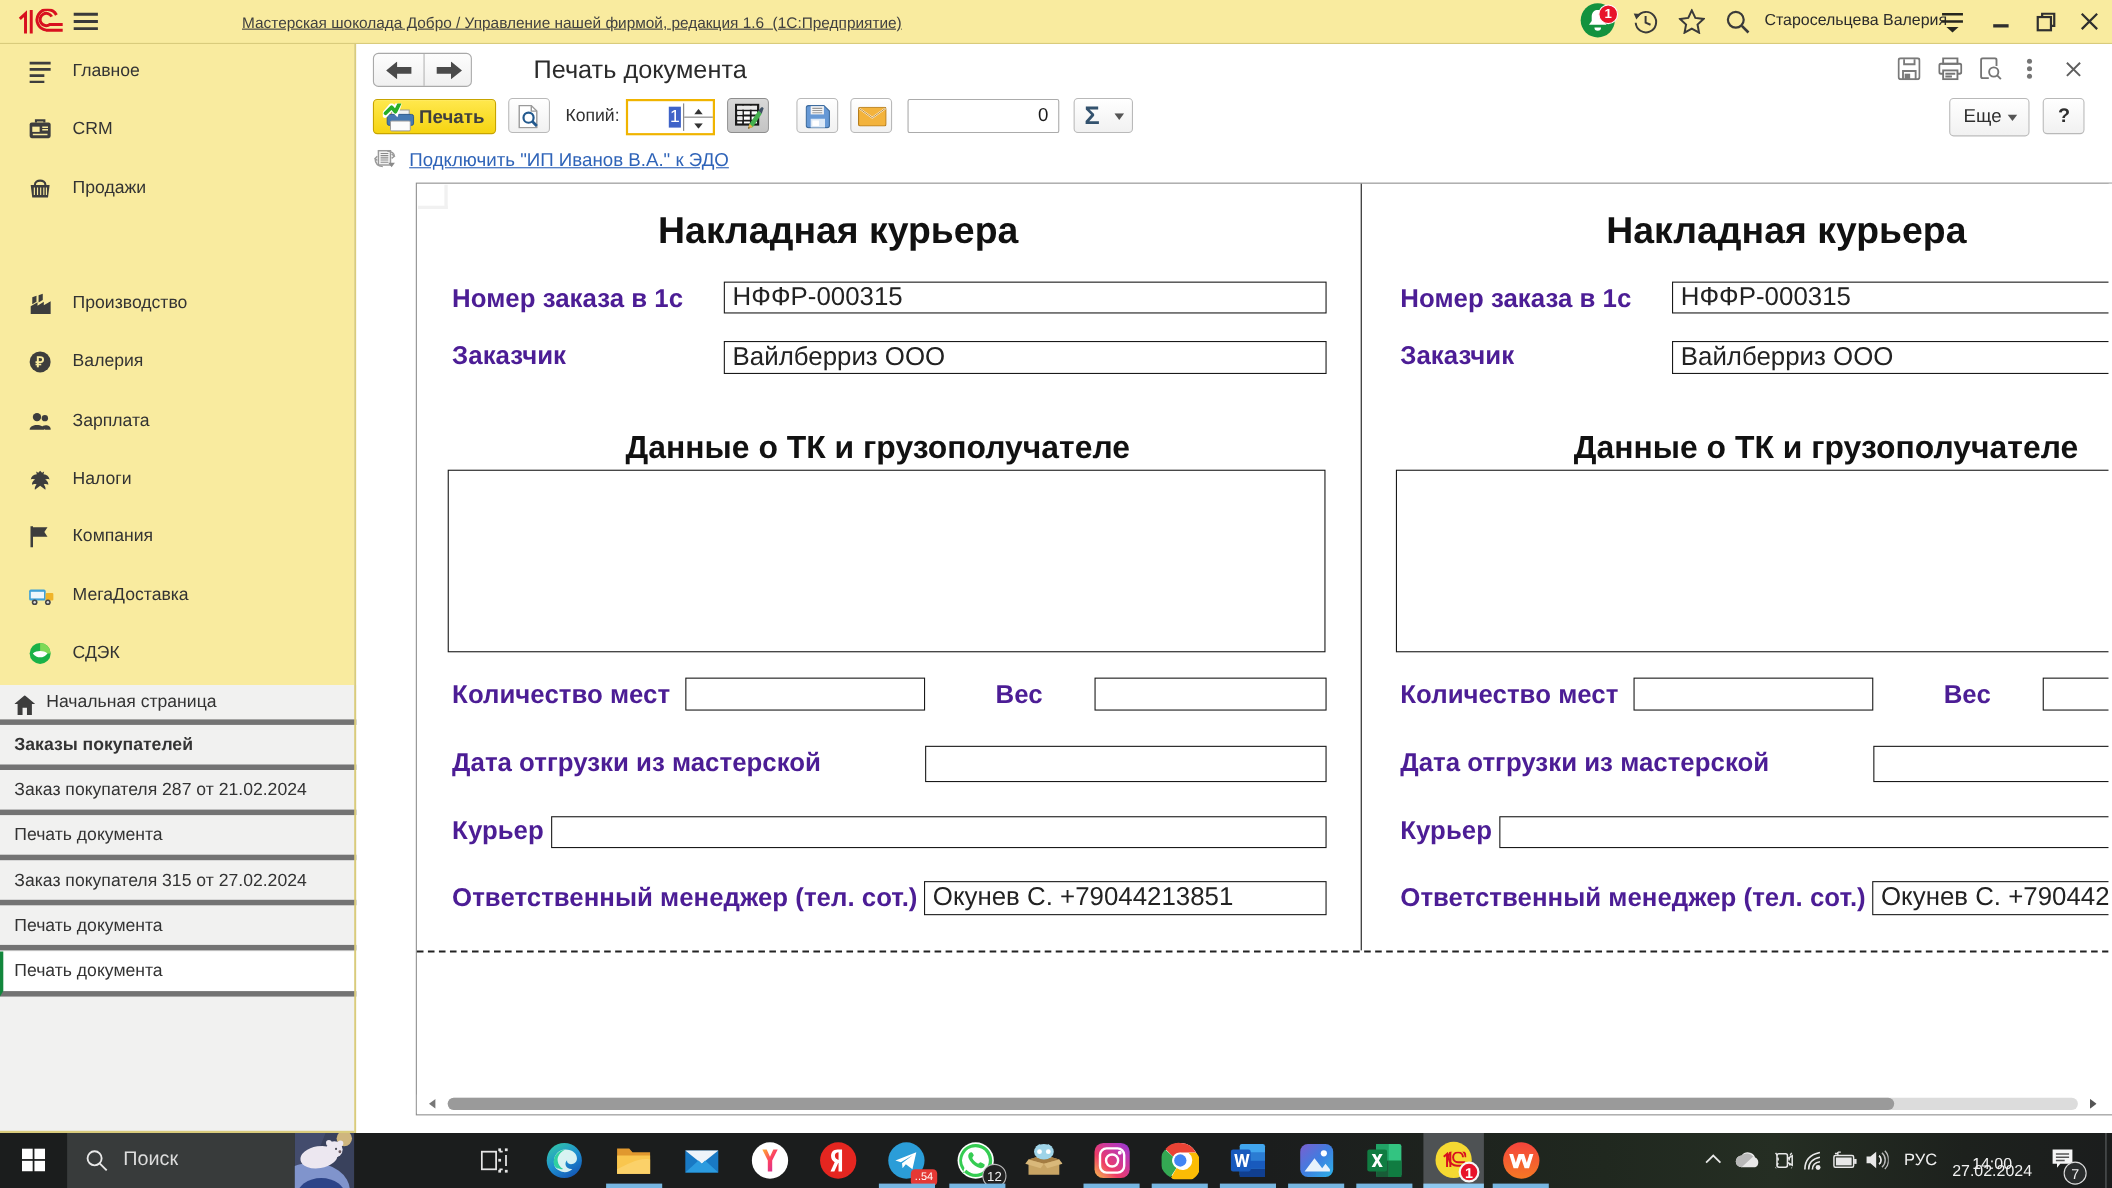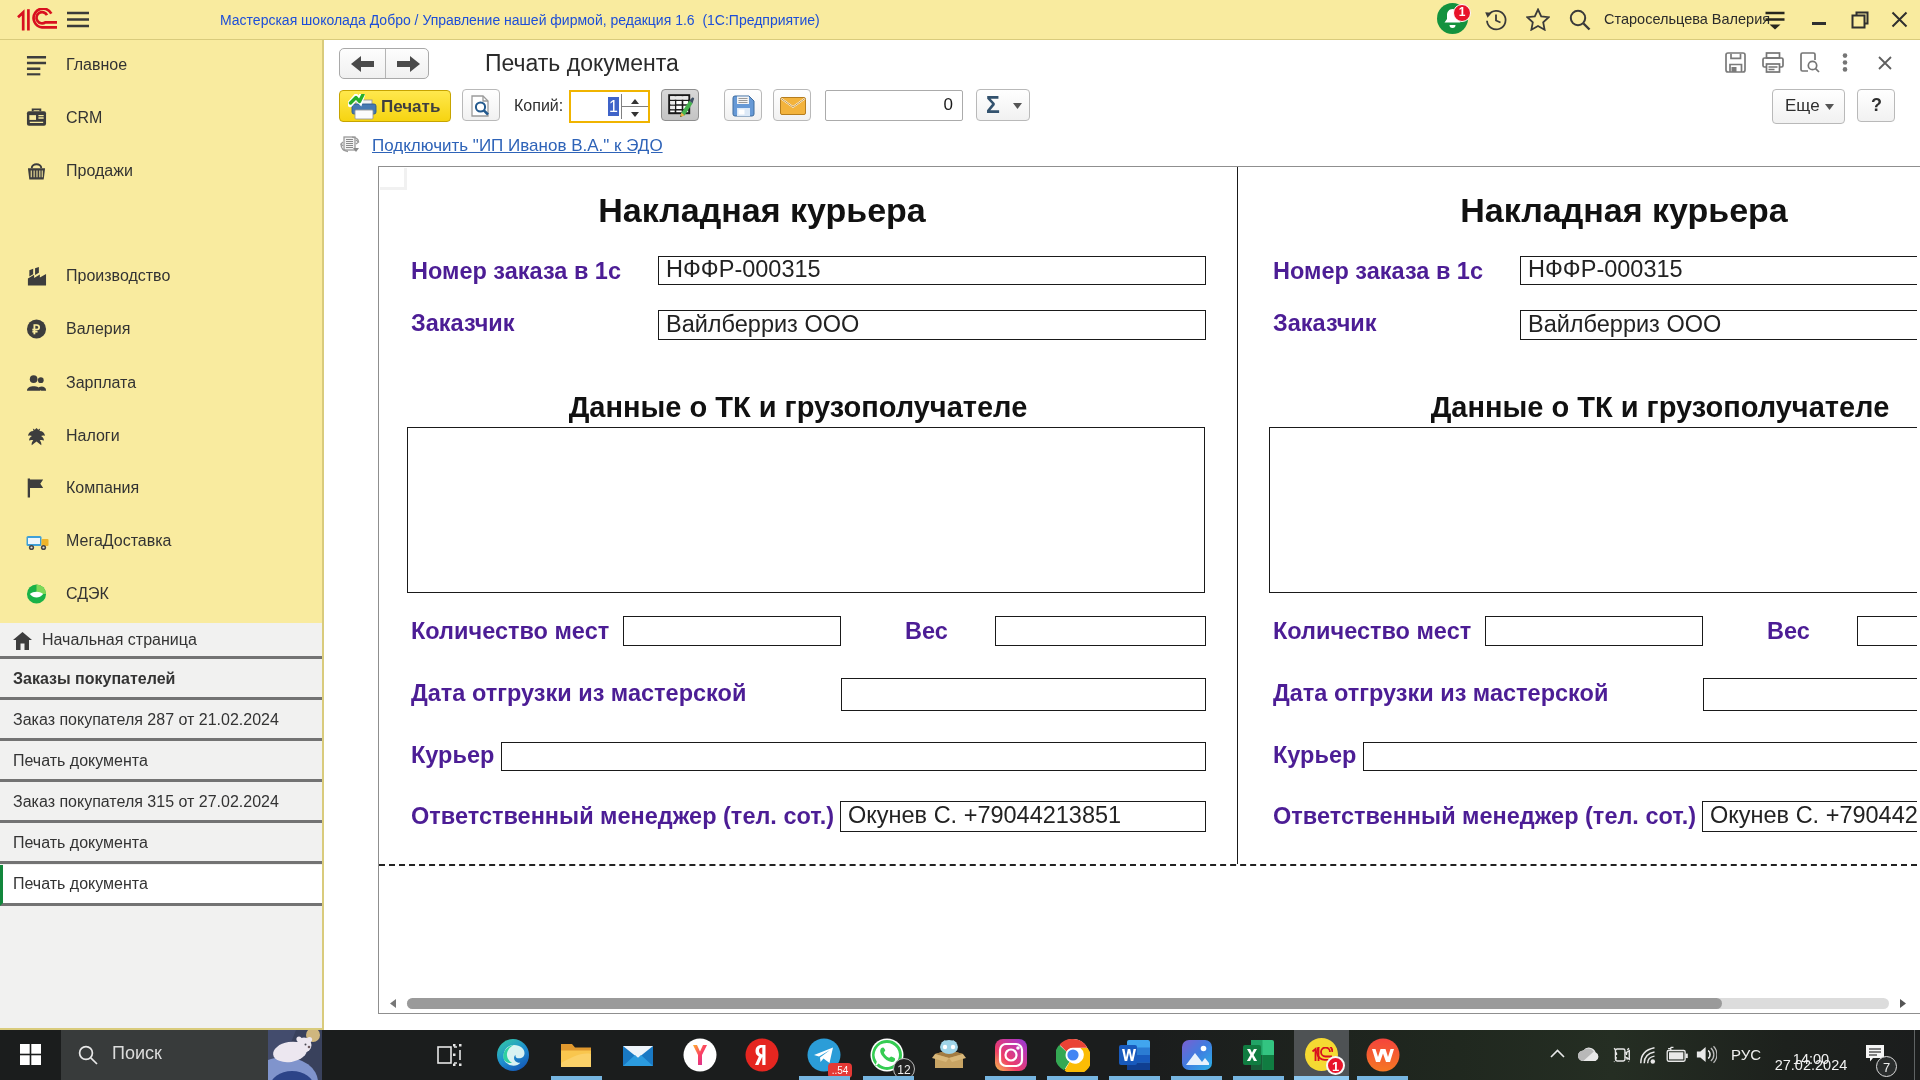--- a/index.html
+++ b/index.html
@@ -1,29 +1,29 @@
 <!DOCTYPE html>
 <html><head>
 <meta charset="utf-8">
 <style>
   * { margin:0; padding:0; box-sizing:border-box; }
   html,body { width:1920px; height:1080px; overflow:hidden; font-family:"Liberation Sans", sans-serif; }
   .abs { position:absolute; }
   body { position:relative; background:#fff; }
   
   #topbar { position:absolute; left:0; top:0; width:1920px; height:40px; background:#f9eb9f; border-bottom:1px solid #d9cb7c; }
-  #topbar .title { position:absolute; left:220px; top:12px; font-size:14px; color:#1d4ed8; }
+  #topbar .title { position:absolute; left:220px; top:12px; font-size:14px; color:#404040;text-decoration:underline; }
   
   #side-yellow { position:absolute; left:0; top:40px; width:322px; height:583px; background:#f9eb9f; }
   #side-gray { position:absolute; left:0; top:623px; width:322px; height:407px; background:#f1f1f0; border-bottom:2px solid #d9cb7c; }
   #side-border { position:absolute; left:322px; top:40px; width:2px; height:990px; background:#d9cb7c; }
   .menu-item { position:absolute; left:0; width:322px; height:53px; }
   .menu-item .lbl { position:absolute; left:66px; top:50%; transform:translateY(-50%); font-size:16px; color:#333; }
   .menu-item .ico { position:absolute; left:26px; top:50%; transform:translateY(-50%); width:21px; height:21px; }
-  .srow { position:absolute; left:0; width:346px; border-bottom:3px solid #737373; background:#f1f1f0; }
+  .srow { position:absolute; left:0; width:346px; border-bottom:5px solid #737373; background:#f1f1f0; }
   .srow .t { position:absolute; left:13px; top:50%; transform:translateY(-50%); font-size:16px; color:#333; white-space:nowrap; }
   
   #content { position:absolute; left:324px; top:40px; width:1596px; height:990px; background:#fff; }
   
   .btn { position:absolute; border:1px solid #b9b9b9; border-radius:4px; background:linear-gradient(#ffffff,#f1f1f1); }
   .navbtns { position:absolute; left:15px; top:8px; width:90px; height:31px; border:1px solid #a9a9a9; border-radius:5px; background:linear-gradient(#fdfdfd,#f0f0f0); }
   .navbtns .mid { position:absolute; left:45px; top:0; width:1px; height:29px; background:#b5b5b5; }
   #pagetitle { position:absolute; left:161px; top:9px; font-size:23px; line-height:1.3; color:#2b2b2b; }
   
   #doc { position:absolute; left:0px; top:123px; width:1364px; height:867px; background:#fff;margin-left:40px; }

